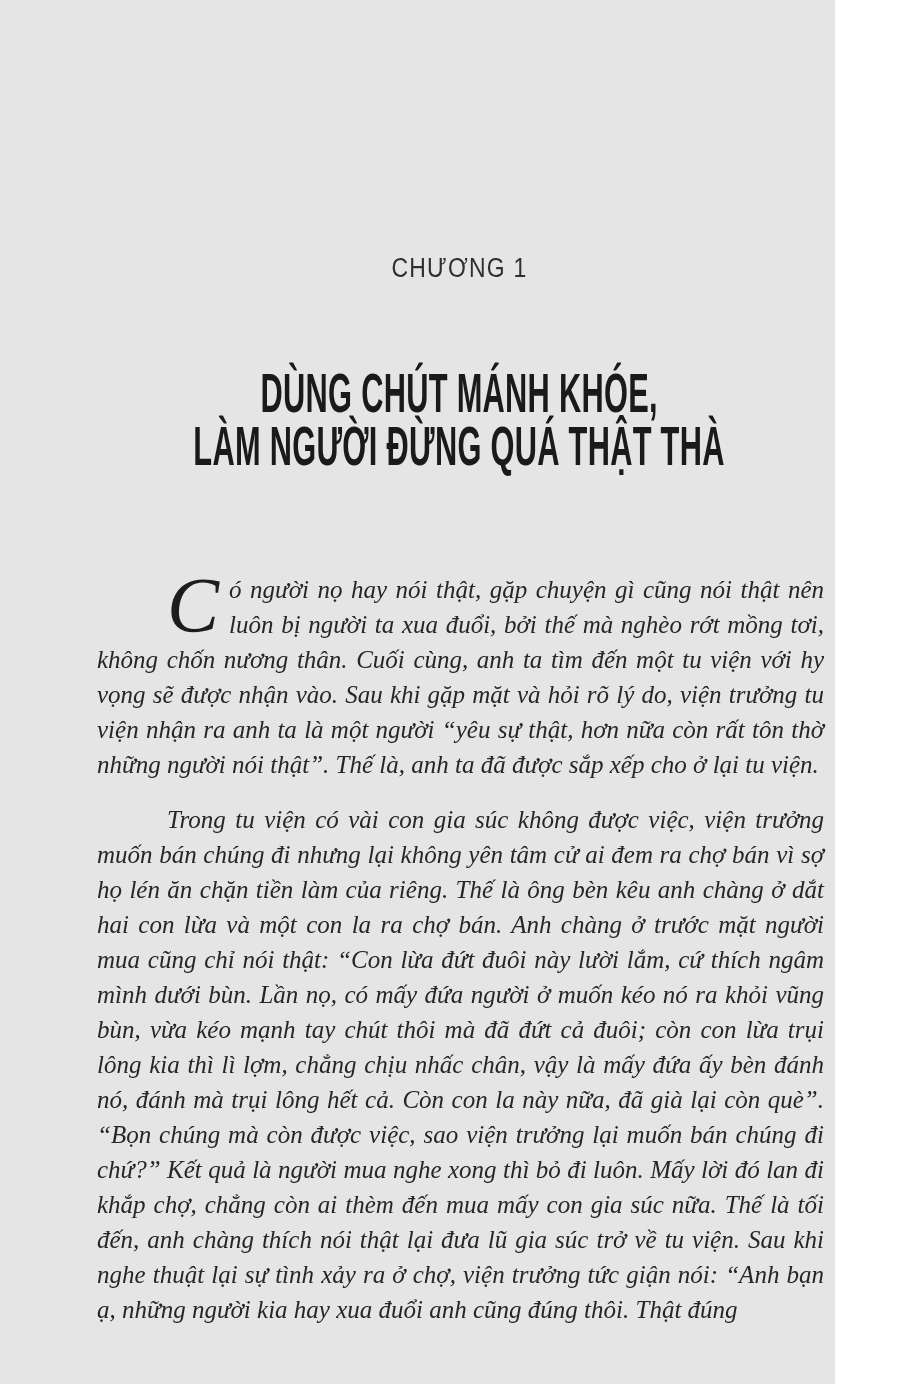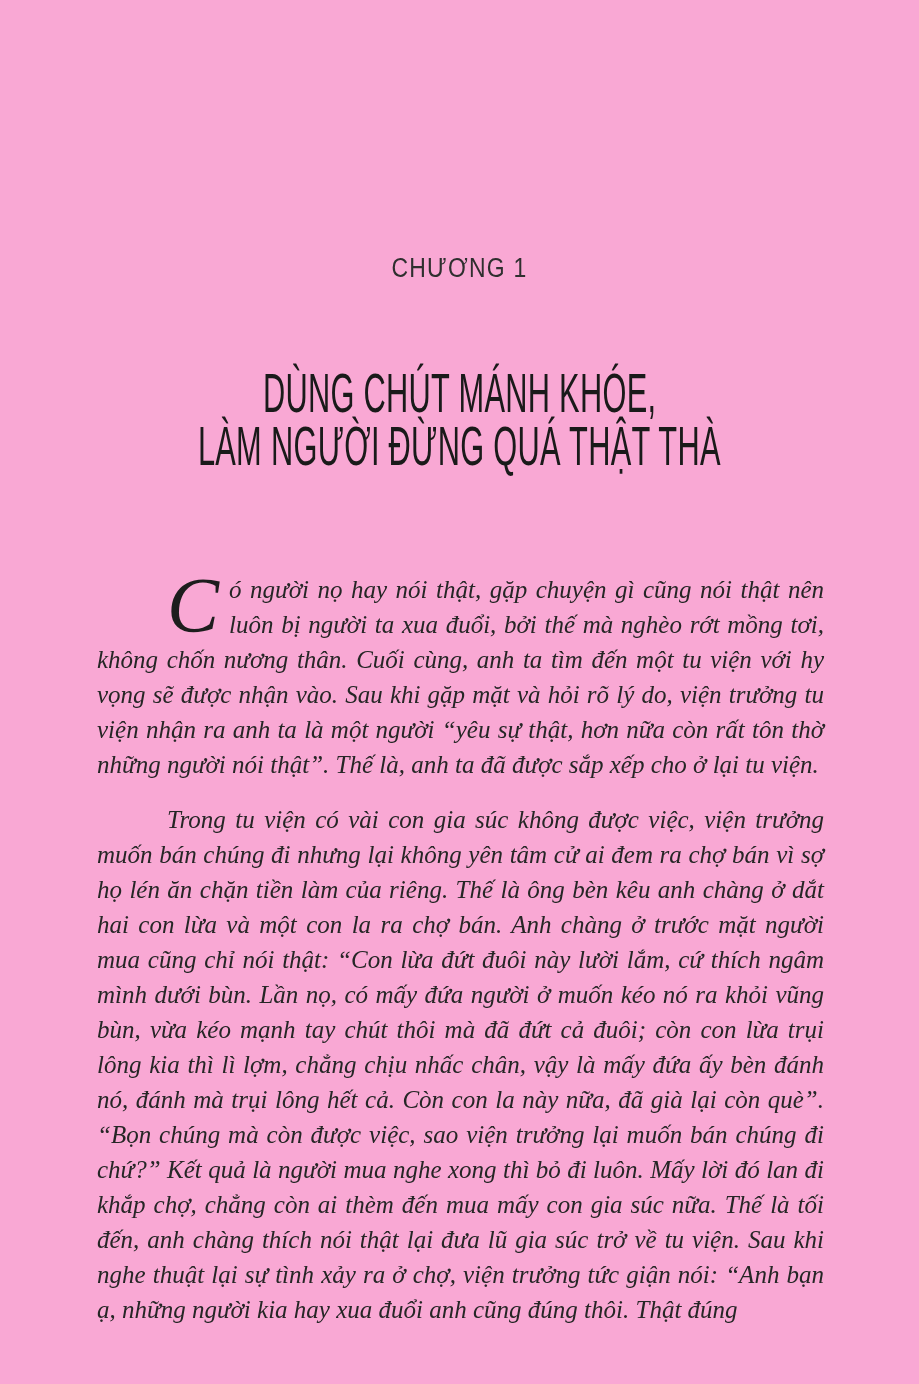--- a/index.html
+++ b/index.html
@@ -1,21 +1,21 @@
 <!DOCTYPE html>
 <html><head>
 <meta charset="utf-8">
 <style>
   html, body { margin: 0; padding: 0; }
 
   .page {
     position: relative;
-    width: 919px;
+    width: 835px;
     height: 1384px;
-    background: #f9a8d4;
+    background: #e5e5e5;
     overflow: hidden;
   }
 
   .chapter-label {
     position: absolute;
     top: 253px;
     left: 0;
     width: 919px;
     text-align: center;
     font-family: "Liberation Sans", sans-serif;
@@ -31,21 +31,21 @@
   .chapter-title {
     position: absolute;
     top: 366px;
     left: 0;
     width: 919px;
     margin: 0;
     display: flex;
     flex-direction: column;
     align-items: center;
     font-family: "Liberation Sans", sans-serif;
-    font-weight: 400;
+    font-weight: 700;
     font-size: 56px;
     line-height: 53px;
     color: #1a1a1a;
   }
 
   .title-line {
     display: inline-block;
     white-space: nowrap;
     transform: scaleX(0.55);
     transform-origin: 50% 50%;

